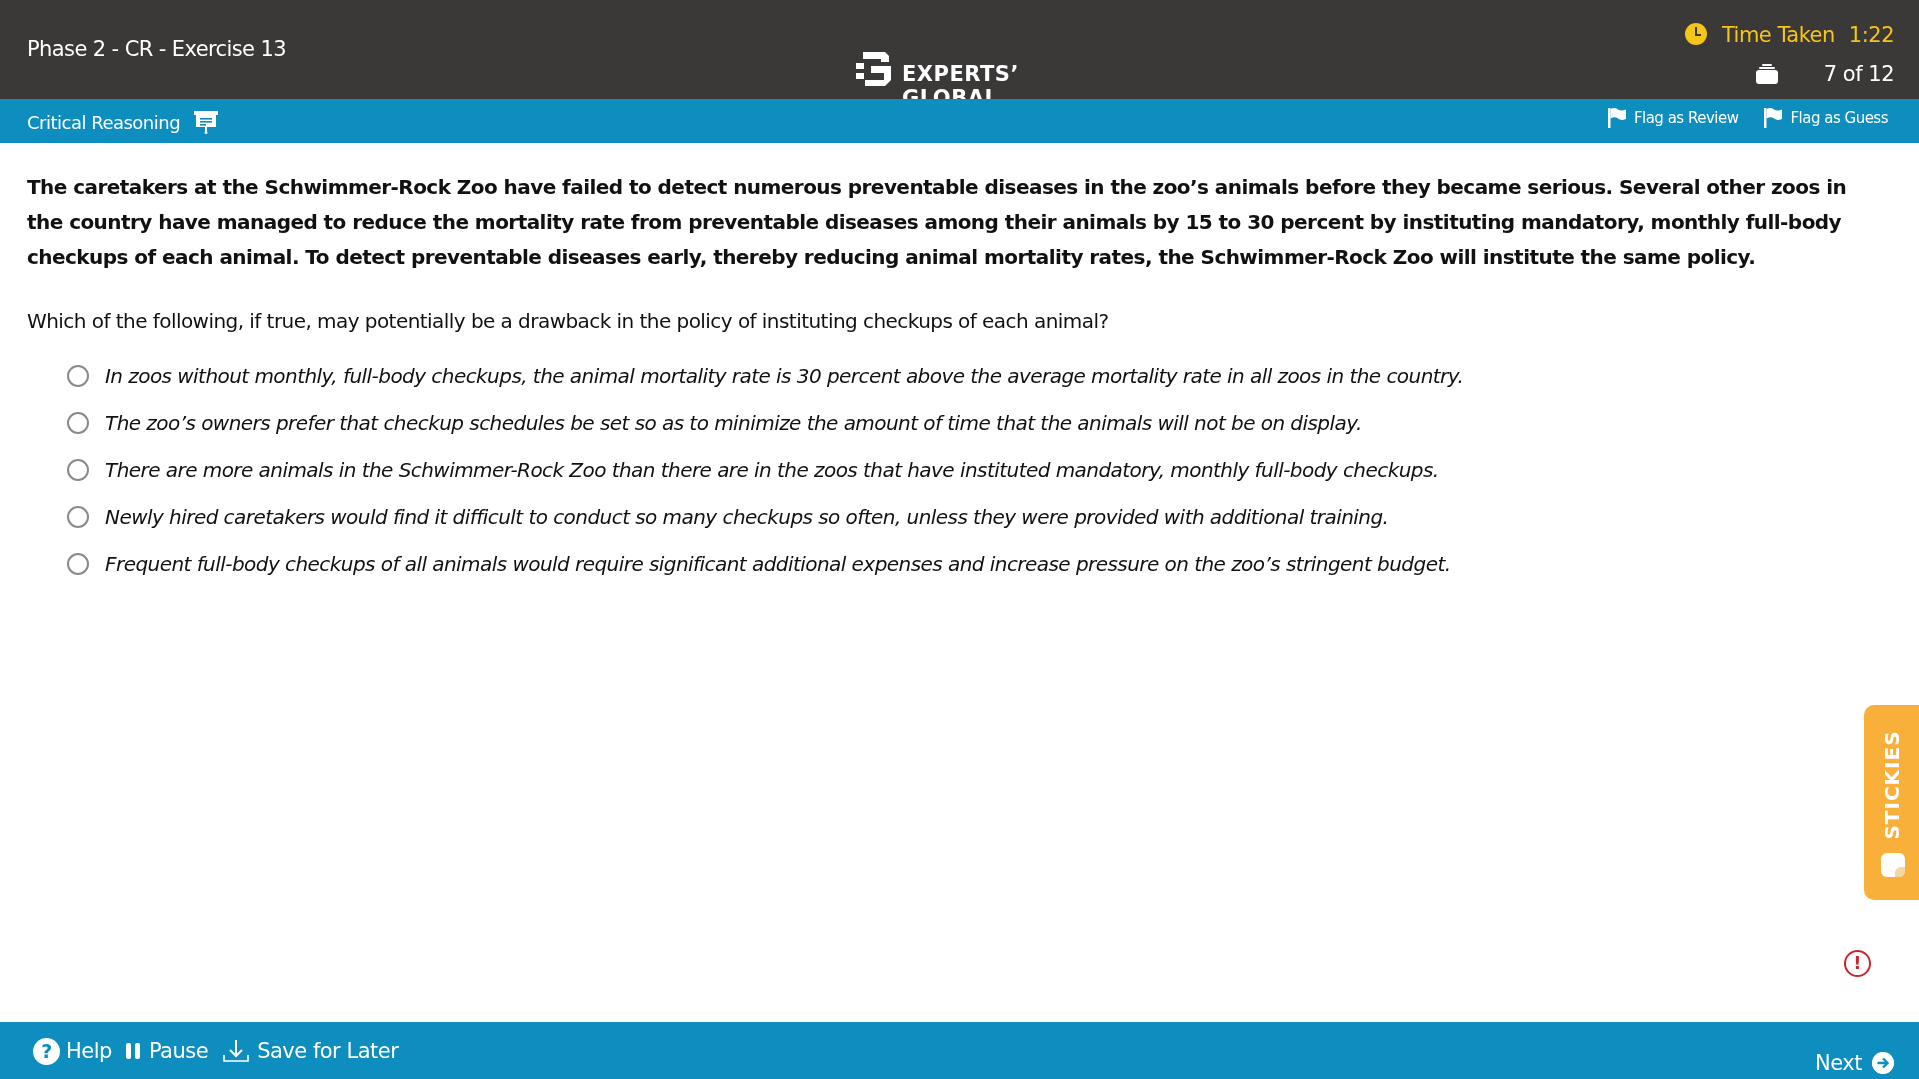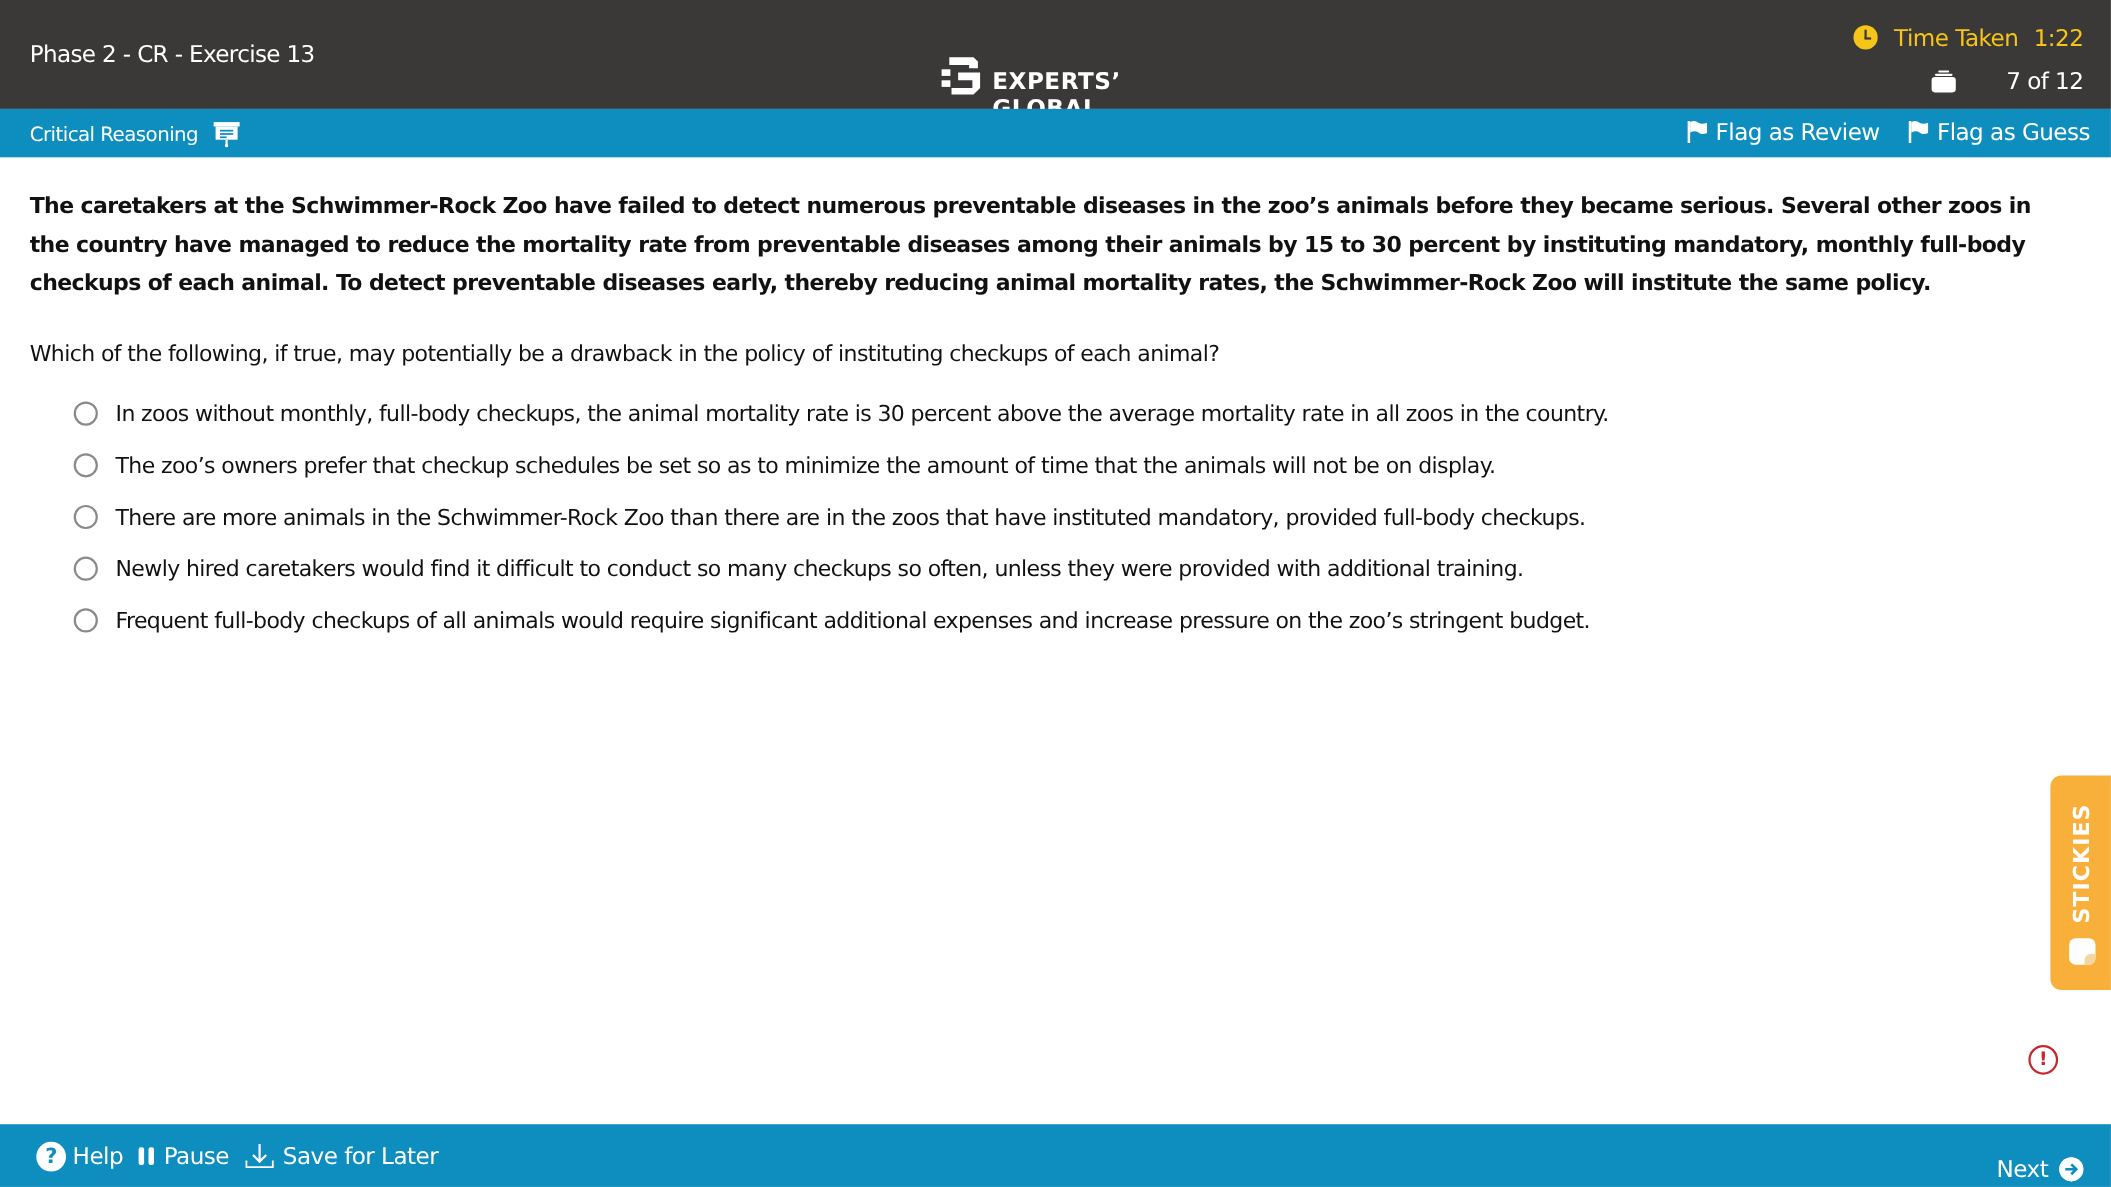--- a/index.html
+++ b/index.html
@@ -18,29 +18,29 @@
   .timer .clock::after { content: ""; position: absolute; left: 10px; top: 11px; width: 6px; height: 2px; background: #3b3838; }
   .timer .label { margin-right: 14px; }
   .counter { position: absolute; right: 25px; top: 62px; display: flex; align-items: center; color: #fff; font-size: 21px; letter-spacing: -0.5px; gap: 32px; }
   .counter .stack { width: 22px; height: 20px; position: relative; margin-right: 14px; }
   .counter .stack span { position: absolute; background: #fff; border-radius: 2px; }
 
   
   .subbar { position: absolute; left: 0; top: 99px; width: 1919px; height: 44px; background: #0e8dbf; color: #fff; }
   .subbar .section { position: absolute; left: 27px; top: 11px; font-size: 18px; letter-spacing: -0.5px; display: flex; align-items: center; }
   .subbar .section .board { margin-left: 14px; width: 24px; height: 24px; position: relative; }
-  .flags { position: absolute; right: 19px; top: 9px; display: flex; font-size: 21px; letter-spacing: -0.5px; }
+  .flags { position: absolute; right: 31px; top: 9px; display: flex; font-size: 15px; letter-spacing: -0.5px; }
   .flag-btn { display: flex; align-items: center; margin-left: 26px; cursor: pointer; }
   .flag-btn .flag { width: 18px; height: 20px; margin-right: 8px; position: relative; }
 
   
   .content { position: absolute; left: 27px; top: 170px; width: 1830px; }
   .passage { font-size: 20px; line-height: 35px; letter-spacing: -0.55px; color: #111; font-weight: bold; }
   .question { margin-top: 34px; font-size: 20px; letter-spacing: -0.55px; color: #111; }
-  .choices { margin-top: 19px; list-style: none; }
+  .choices { margin-top: 19px; list-style: none; font-style: italic; }
   .choice { display: flex; align-items: center; height: 47px; padding-left: 40px; font-size: 20px; letter-spacing: -0.55px; color: #111; cursor: pointer; }
   .radio { width: 22px; height: 22px; border: 2.5px solid #8a8a8a; border-radius: 50%; margin-right: 16px; flex: none; }
 
   
   .stickies { position: absolute; left: 1864px; top: 705px; width: 55px; height: 195px; background: #f9b03b; border-radius: 10px 0 0 10px; }
   .stickies .txt { position: absolute; left: 28px; top: 80px; transform: translate(-50%, -50%) rotate(-90deg); font-weight: bold; font-size: 20px; color: #fff; letter-spacing: 1px; white-space: nowrap; }
   .stickies .note { position: absolute; left: 17px; top: 148px; width: 24px; height: 24px; background: #fff; border-radius: 6px; }
   .stickies .note::after { content: ""; position: absolute; right: 0; bottom: 0; width: 10px; height: 10px; background: #f3d6a0; border-radius: 6px 0 6px 0; }
 
   .alert { position: absolute; left: 1844px; top: 950px; width: 27px; height: 27px; border: 2.5px solid #c9262c; border-radius: 50%; color: #c9262c; font-weight: bold; font-size: 17px; text-align: center; line-height: 22px; }
@@ -129,21 +129,21 @@
     <li class="choice">
       <span class="radio"></span>
       <span>In zoos without monthly, full-body checkups, the animal mortality rate is 30 percent above the average mortality rate in all zoos in the country.</span>
     </li>
     <li class="choice">
       <span class="radio"></span>
       <span>The zoo’s owners prefer that checkup schedules be set so as to minimize the amount of time that the animals will not be on display.</span>
     </li>
     <li class="choice">
       <span class="radio"></span>
-      <span>There are more animals in the Schwimmer-Rock Zoo than there are in the zoos that have instituted mandatory, provided full-body checkups.</span>
+      <span>There are more animals in the Schwimmer-Rock Zoo than there are in the zoos that have instituted mandatory, monthly full-body checkups.</span>
     </li>
     <li class="choice">
       <span class="radio"></span>
       <span>Newly hired caretakers would find it difficult to conduct so many checkups so often, unless they were provided with additional training.</span>
     </li>
     <li class="choice">
       <span class="radio"></span>
       <span>Frequent full-body checkups of all animals would require significant additional expenses and increase pressure on the zoo’s stringent budget.</span>
     </li>
   </ul>

